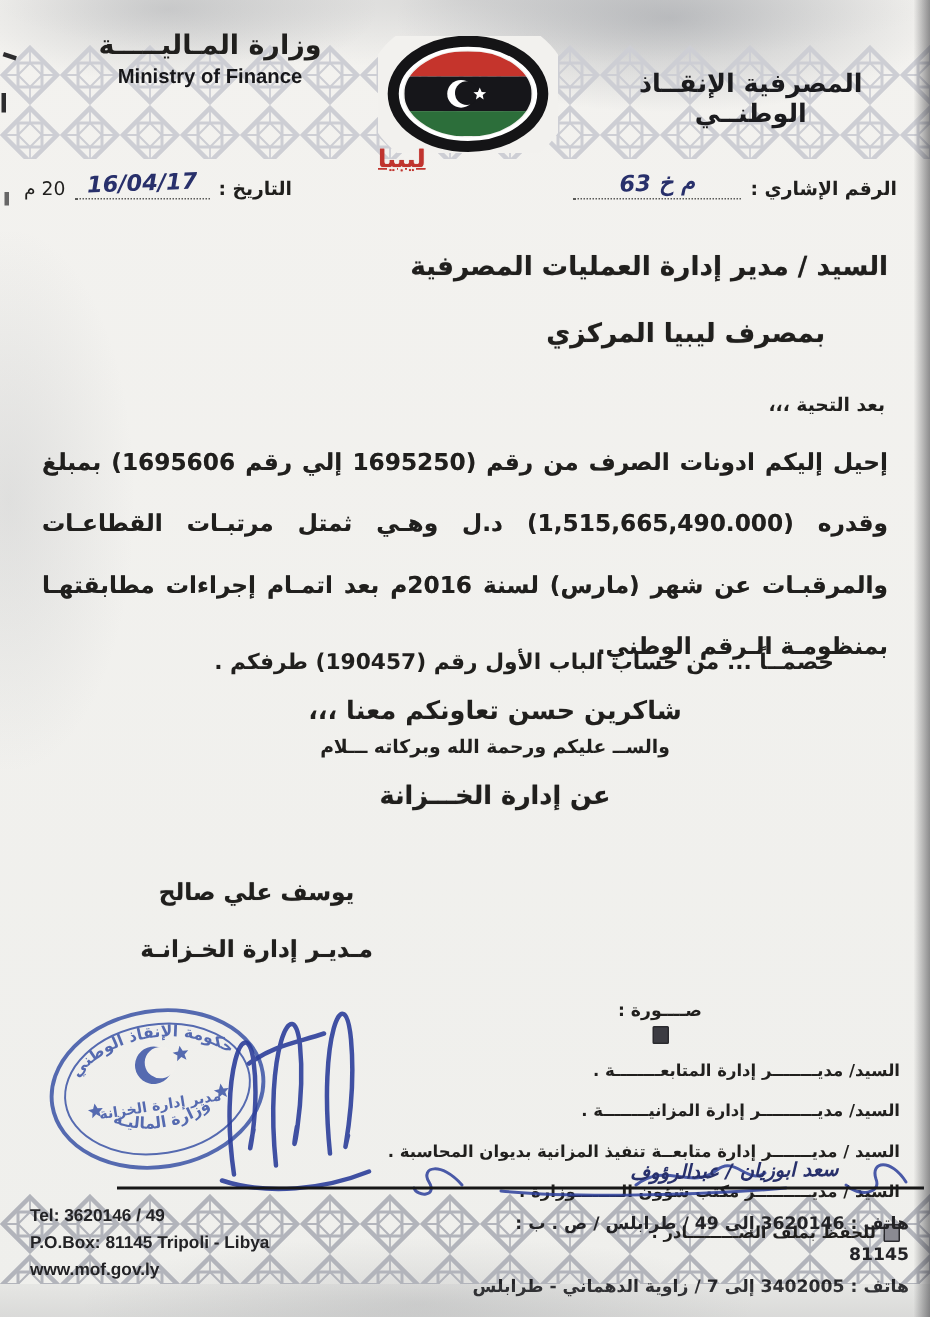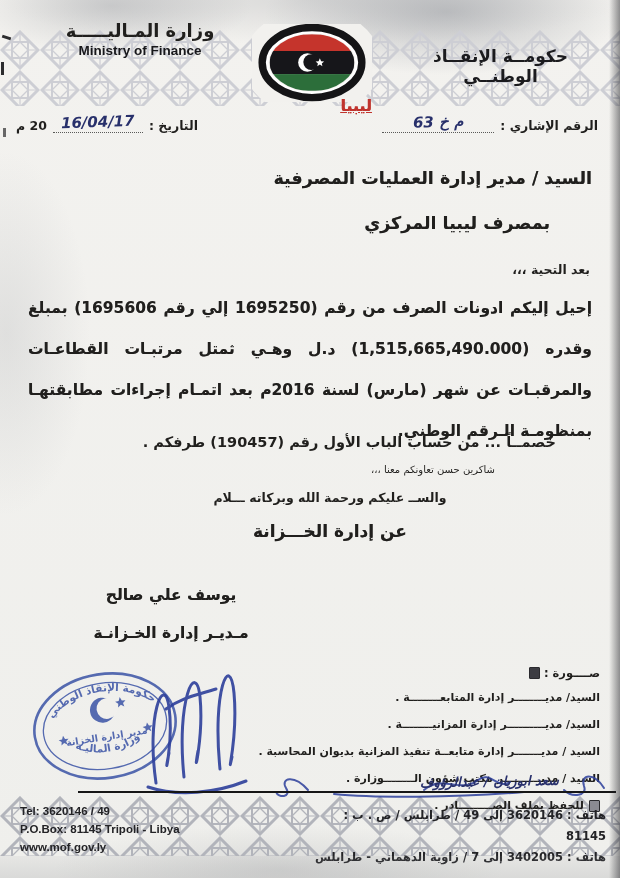--- a/index.html
+++ b/index.html
@@ -15,44 +15,44 @@
   .ar{direction:rtl;}
   .abs{position:absolute;}
   
   .knot-band{position:absolute;left:0;width:620px;overflow:hidden;}
   #band-top{top:30px;height:76px;}
   #band-bottom{top:796px;height:60px;}
   .ministry{left:30px;top:20px;width:220px;text-align:center;}
   .ministry .ar-name{font-size:18px;font-weight:700;letter-spacing:0;}
   .ministry .en-name{font-family:"Liberation Sans",sans-serif;font-size:13.5px;font-weight:700;margin-top:2px;color:#17171a;}
   .gov{right:12px;top:46px;width:215px;text-align:center;font-size:17px;font-weight:700;color:#1b1b1e;}
-  .country{left:252px;top:96px;width:120px;text-align:right;font-size:16px;font-weight:700;color:#c0342e;text-shadow:0 0 .5px #c0342e;text-decoration:underline;}
+  .country{left:252px;top:96px;width:120px;text-align:left;font-size:16px;font-weight:700;color:#c0342e;text-shadow:0 0 .5px #c0342e;text-decoration:underline;}
   
   .fieldrow{top:112px;display:flex;align-items:flex-end;direction:rtl;gap:6px;}
   #ref-row{right:22px;}
   #date-row{left:16px;}
   .field-label{font-size:12.5px;font-weight:700;white-space:nowrap;}
   .dotline{border-bottom:1.6px dotted #5a5a58;min-width:96px;text-align:center;padding:0 8px 1px;}
   .handwrite{font-style:italic;font-weight:700;color:#28306b;transform:rotate(-2deg);display:inline-block;font-size:15px;}
-  .printed-suffix{font-size:12.5px;font-weight:700;white-space:nowrap;}
+  .printed-suffix{font-size:12.5px;font-weight:400;white-space:nowrap;}
   
   .recipient1{right:28px;top:168px;font-size:17.5px;font-weight:700;text-shadow:0 0 .5px rgba(0,0,0,.5);}
   .recipient2{right:70px;top:213px;font-size:17.5px;font-weight:700;text-shadow:0 0 .5px rgba(0,0,0,.5);}
   .greeting{right:30px;top:262px;font-size:12.5px;font-weight:700;}
   .paragraph{right:28px;left:28px;top:288px;font-size:15.5px;font-weight:700;line-height:41px;
     text-align:justify;text-shadow:0 0 .4px rgba(0,0,0,.4);}
   .deduction{right:64px;top:434px;font-size:14.5px;font-weight:700;text-align:center;}
-  .thanks{left:165px;top:464px;width:330px;font-size:10px;font-weight:400;}
+  .thanks{left:165px;top:464px;width:330px;text-align:center;font-size:17px;font-weight:700;}
   .salam{left:165px;top:490px;width:330px;text-align:center;font-size:12.5px;font-weight:700;}
   .dept{left:165px;top:521px;width:330px;text-align:center;font-size:17px;font-weight:700;text-shadow:0 0 .5px rgba(0,0,0,.5);}
   .sig-name{left:86px;top:586px;width:170px;text-align:center;font-size:15.5px;font-weight:700;text-shadow:0 0 .5px rgba(0,0,0,.5);}
   .sig-title{left:66px;top:624px;width:210px;text-align:center;font-size:15.5px;font-weight:700;text-shadow:0 0 .5px rgba(0,0,0,.5);}
   
   .cc{right:20px;top:666px;width:320px;direction:rtl;font-size:11px;font-weight:700;}
-  .cc-label{margin-bottom:4px;font-size:11.5px;display:flex;align-items:center;gap:4px;direction:rtl;}
+  .cc-label{margin-bottom:4px;font-size:11.5px;display:flex;align-items:center;gap:4px;direction:rtl;flex-direction:column;}
   .cc-square{display:inline-block;width:9px;height:10px;background:#3c3c42;border:1px solid #2a2a2e;border-radius:1px;}
   .cc-item{line-height:27px;white-space:nowrap;}
   .cc-file{line-height:27px;display:flex;align-items:center;gap:5px;direction:rtl;}
   .cc-file .cc-square{background:#8a8a92;}
   
   .hand-note{right:6px;top:764px;width:340px;height:40px;direction:rtl;}
   .hand-note .txt{position:absolute;right:55px;top:10px;font-size:13px;}
   
   .rule{left:78px;right:4px;top:791px;height:2px;background:#161616;}
   .foot-en{left:20px;top:802px;font-family:"Liberation Sans",sans-serif;font-size:11.5px;font-weight:700;line-height:18px;color:#232326;}
@@ -584,21 +584,21 @@
           <path d="M2 20 L12 20 M28 20 L38 20 M20 2 L20 12 M20 28 L20 38" stroke-width="1.2"></path>
         </g>
       </svg>
     </div>
 
   <div class="abs ministry">
     <div class="ar-name ar">وزارة المـاليـــــة</div>
     <div class="en-name">Ministry of Finance</div>
   </div>
 
-  <div class="abs gov ar">حكومــة الإنقــاذ الوطنــي</div>
+  <div class="abs gov ar">المصرفية الإنقــاذ الوطنــي</div>
 
   <div class="abs" style="left:252px;top:24px;">
     <svg width="120" height="78" viewBox="0 0 130 84">
       <rect x="19" y="11" width="92" height="18" fill="#c5342c"></rect>
       <rect x="19" y="29" width="92" height="25" fill="#16161a"></rect>
       <rect x="19" y="54" width="92" height="18" fill="#2c6e3a"></rect>
       <circle cx="60" cy="41.5" r="10" fill="#ffffff"></circle>
       <circle cx="64.2" cy="41" r="8.6" fill="#16161a"></circle>
       <path fill="#ffffff" transform="translate(73.5,41.5) scale(0.92)" d="M0,-5 L1.5,-1.5 L5,-1.2 L2.3,1 L3,4.5 L0,2.3 L-3,4.5 L-2.3,1 L-5,-1.2 L-1.5,-1.5 Z"></path>
       <ellipse cx="65" cy="41.5" rx="60" ry="45" fill="none" stroke="#f2f1ee" stroke-width="28"></ellipse>

